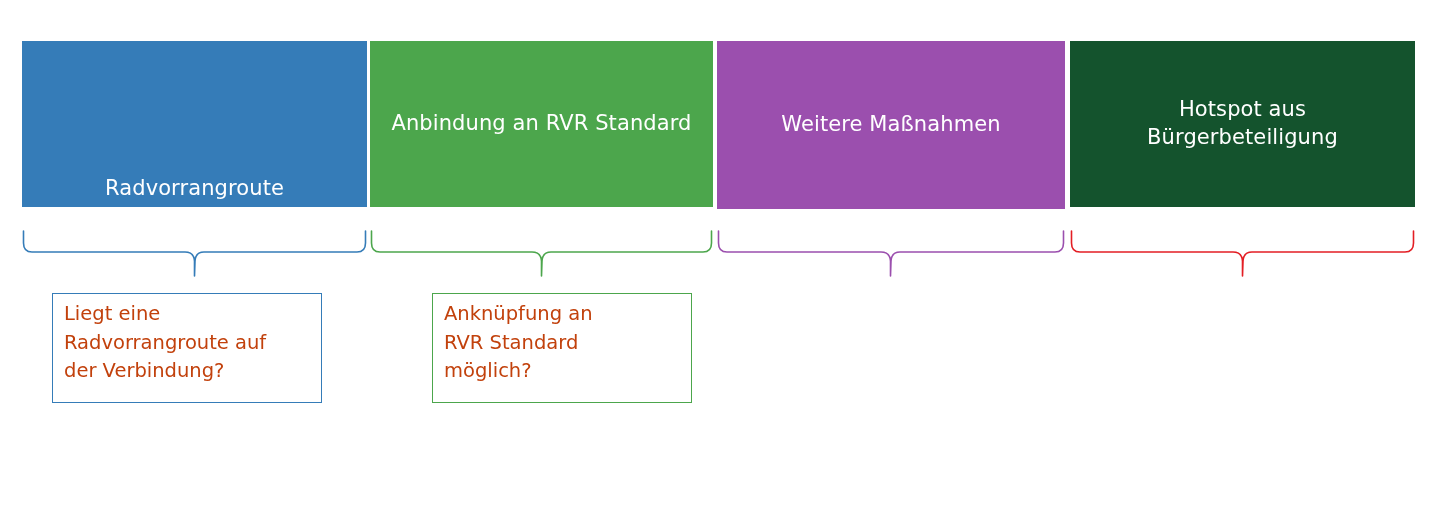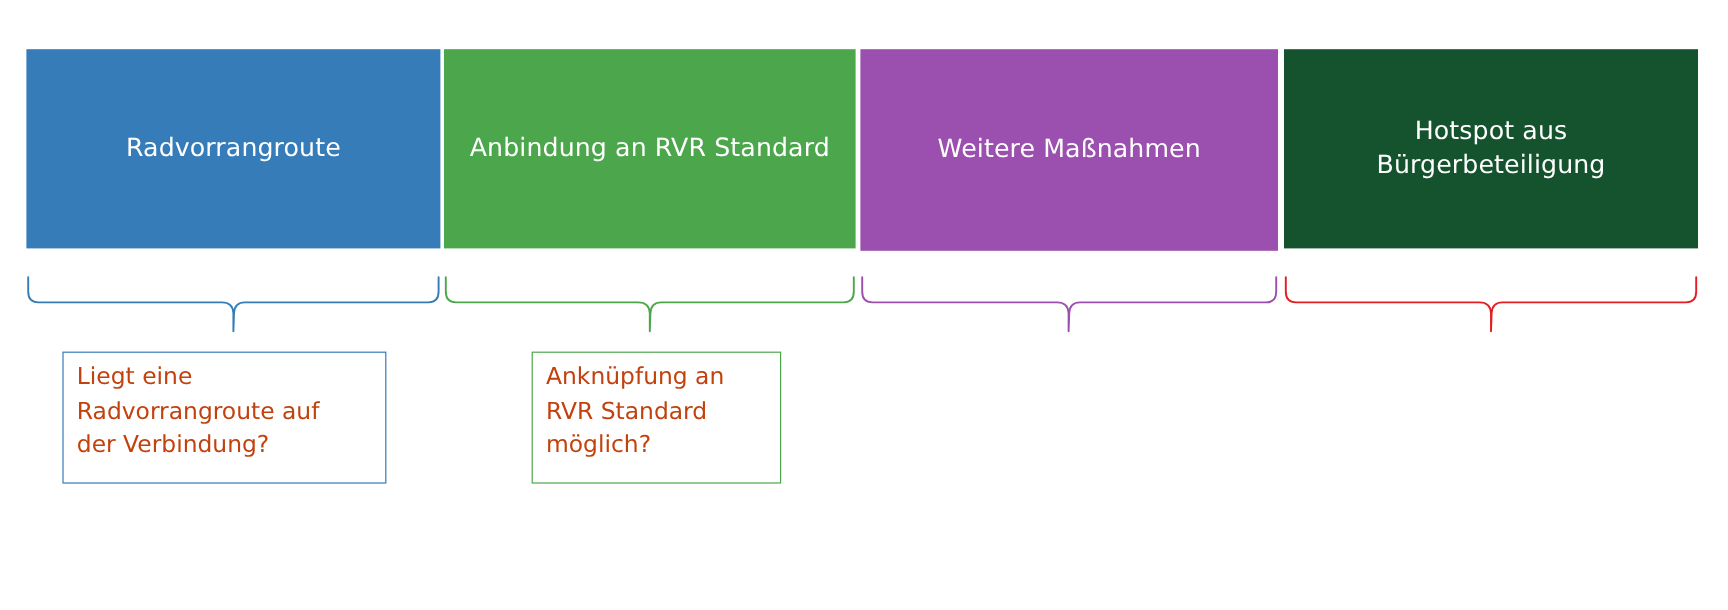--- a/index.html
+++ b/index.html
@@ -59,21 +59,21 @@
   .q-box .q-line {
     display: block;
     white-space: pre;
   }
 </style>
 </head>
 <body>
 
 <div id="diagram-canvas">
 
-  <div class="header-bar" id="hdr-0" style="left: 22px; top: 41px; width: 345px; height: 166px; background: rgb(53, 124, 184);">
+  <div class="header-bar" id="hdr-0" style="left: 22px; top: 41px; width: 345px; height: 166px; background: rgb(53, 124, 184); align-items: flex-end;">
     <span>Radvorrangroute</span>
   </div>
 
   <div class="header-bar" id="hdr-1" style="left: 370px; top: 41px; width: 343px; height: 166px; background: rgb(76, 166, 76);">
     <span>Anbindung an RVR Standard</span>
   </div>
 
   <div class="header-bar" id="hdr-2" style="left: 717px; top: 41px; width: 348px; height: 168px; background: rgb(155, 79, 174);">
     <span>Weitere Maßnahmen</span>
   </div>
@@ -108,21 +108,21 @@
       <path class="brace-path" d="M 1.5 2 L 1.5 14 Q 1.5 23 10 23 L 163 23 Q 172 23 172.5 32 L 172.5 47 L 173 32 Q 173.5 23 182 23 L 335 23 Q 343.5 23 343.5 14 L 343.5 2" stroke-width="1.6" stroke-linecap="round" stroke-linejoin="round" stroke="#E31E24"></path>
     </svg>
   </div>
 
   <div class="q-box" id="qbox-0" style="left: 52px; top: 293px; width: 270px; height: 110px; border-color: rgb(53, 124, 184);">
       <span class="q-line">Liegt eine</span>
       <span class="q-line">Radvorrangroute auf</span>
       <span class="q-line">der Verbindung?</span>
     </div>
 
-  <div class="q-box" id="qbox-1" style="left: 443px; top: 293px; width: 208px; height: 110px; border-color: rgb(76, 166, 76);">
+  <div class="q-box" id="qbox-1" style="left: 432px; top: 293px; width: 260px; height: 110px; border-color: rgb(76, 166, 76);">
       <span class="q-line">Anknüpfung an</span>
       <span class="q-line">RVR Standard</span>
       <span class="q-line">möglich?</span>
     </div>
 
 
 
 </div>
 
 </body></html>

